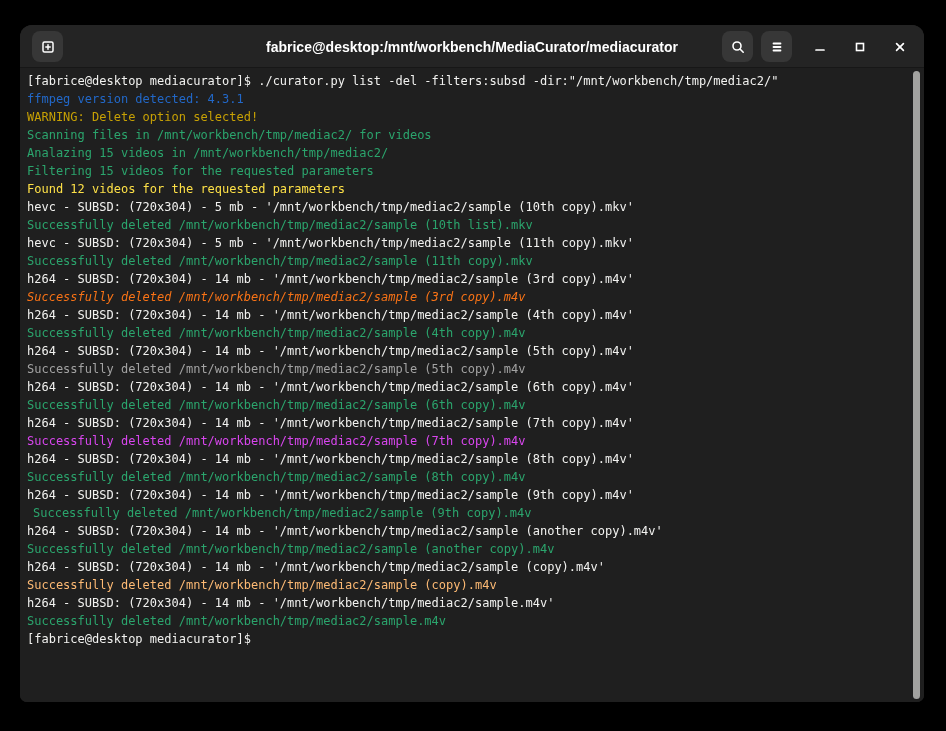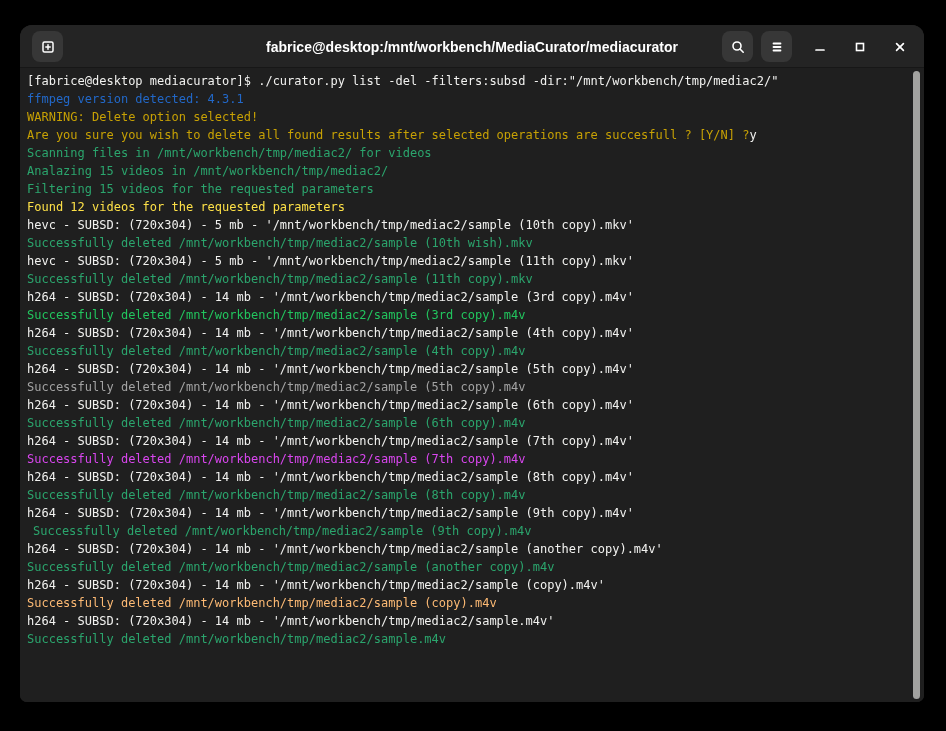--- a/index.html
+++ b/index.html
@@ -109,48 +109,48 @@
         </svg>
       </div>
     </div>
   </div>
 
   <div class="terminal">
     <div>
         <div class="tline"><span style="color: rgb(242, 242, 240);">[fabrice@desktop mediacurator]$ ./curator.py list -del -filters:subsd -dir:"/mnt/workbench/tmp/mediac2/"</span></div>
         <div class="tline"><span style="color: rgb(34, 104, 200);">ffmpeg version detected: 4.3.1</span></div>
         <div class="tline"><span style="color: rgb(199, 161, 4);">WARNING: Delete option selected!</span></div>
-        <div class="tline"><span style="color: rgb(199, 161, 4);">Are you sure you wish to delete all found results after selected operations are succesfull ? [Y/N] ?</span><span style="color: rgb(242, 242, 240);">y</span></div>
         <div class="tline"><span style="color: rgb(43, 165, 109);">Scanning files in /mnt/workbench/tmp/mediac2/ for videos</span></div>
         <div class="tline"><span style="color: rgb(43, 165, 109);">Analazing 15 videos in /mnt/workbench/tmp/mediac2/</span></div>
         <div class="tline"><span style="color: rgb(43, 165, 109);">Filtering 15 videos for the requested parameters</span></div>
         <div class="tline"><span style="color: #fde047;">Found 12 videos for the requested parameters</span></div>
         <div class="tline"><span style="color: rgb(242, 242, 240);">hevc - SUBSD: (720x304) - 5 mb - '/mnt/workbench/tmp/mediac2/sample (10th copy).mkv'</span></div>
-        <div class="tline"><span style="color: rgb(43, 165, 109);">Successfully deleted /mnt/workbench/tmp/mediac2/sample (10th wish).mkv</span></div>
+        <div class="tline"><span style="color: rgb(43, 165, 109);">Successfully deleted /mnt/workbench/tmp/mediac2/sample (10th list).mkv</span></div>
         <div class="tline"><span style="color: rgb(242, 242, 240);">hevc - SUBSD: (720x304) - 5 mb - '/mnt/workbench/tmp/mediac2/sample (11th copy).mkv'</span></div>
         <div class="tline"><span style="color: rgb(43, 165, 109);">Successfully deleted /mnt/workbench/tmp/mediac2/sample (11th copy).mkv</span></div>
         <div class="tline"><span style="color: rgb(242, 242, 240);">h264 - SUBSD: (720x304) - 14 mb - '/mnt/workbench/tmp/mediac2/sample (3rd copy).m4v'</span></div>
-        <div class="tline"><span style="color: #22c55e;">Successfully deleted /mnt/workbench/tmp/mediac2/sample (3rd copy).m4v</span></div>
+        <div class="tline"><span style="color: #f97316; font-style: italic;">Successfully deleted /mnt/workbench/tmp/mediac2/sample (3rd copy).m4v</span></div>
         <div class="tline"><span style="color: rgb(242, 242, 240);">h264 - SUBSD: (720x304) - 14 mb - '/mnt/workbench/tmp/mediac2/sample (4th copy).m4v'</span></div>
         <div class="tline"><span style="color: rgb(43, 165, 109);">Successfully deleted /mnt/workbench/tmp/mediac2/sample (4th copy).m4v</span></div>
         <div class="tline"><span style="color: rgb(242, 242, 240);">h264 - SUBSD: (720x304) - 14 mb - '/mnt/workbench/tmp/mediac2/sample (5th copy).m4v'</span></div>
         <div class="tline"><span style="color: #a3a3a3;">Successfully deleted /mnt/workbench/tmp/mediac2/sample (5th copy).m4v</span></div>
         <div class="tline"><span style="color: rgb(242, 242, 240);">h264 - SUBSD: (720x304) - 14 mb - '/mnt/workbench/tmp/mediac2/sample (6th copy).m4v'</span></div>
         <div class="tline"><span style="color: rgb(43, 165, 109);">Successfully deleted /mnt/workbench/tmp/mediac2/sample (6th copy).m4v</span></div>
         <div class="tline"><span style="color: rgb(242, 242, 240);">h264 - SUBSD: (720x304) - 14 mb - '/mnt/workbench/tmp/mediac2/sample (7th copy).m4v'</span></div>
         <div class="tline"><span style="color: #d946ef;">Successfully deleted /mnt/workbench/tmp/mediac2/sample (7th copy).m4v</span></div>
         <div class="tline"><span style="color: rgb(242, 242, 240);">h264 - SUBSD: (720x304) - 14 mb - '/mnt/workbench/tmp/mediac2/sample (8th copy).m4v'</span></div>
         <div class="tline"><span style="color: rgb(43, 165, 109);">Successfully deleted /mnt/workbench/tmp/mediac2/sample (8th copy).m4v</span></div>
         <div class="tline"><span style="color: rgb(242, 242, 240);">h264 - SUBSD: (720x304) - 14 mb - '/mnt/workbench/tmp/mediac2/sample (9th copy).m4v'</span></div>
         <div class="tline"><span style="color: rgb(43, 165, 109); margin-left: 6px;">Successfully deleted /mnt/workbench/tmp/mediac2/sample (9th copy).m4v</span></div>
         <div class="tline"><span style="color: rgb(242, 242, 240);">h264 - SUBSD: (720x304) - 14 mb - '/mnt/workbench/tmp/mediac2/sample (another copy).m4v'</span></div>
         <div class="tline"><span style="color: rgb(43, 165, 109);">Successfully deleted /mnt/workbench/tmp/mediac2/sample (another copy).m4v</span></div>
         <div class="tline"><span style="color: rgb(242, 242, 240);">h264 - SUBSD: (720x304) - 14 mb - '/mnt/workbench/tmp/mediac2/sample (copy).m4v'</span></div>
         <div class="tline"><span style="color: #fdba74;">Successfully deleted /mnt/workbench/tmp/mediac2/sample (copy).m4v</span></div>
         <div class="tline"><span style="color: rgb(242, 242, 240);">h264 - SUBSD: (720x304) - 14 mb - '/mnt/workbench/tmp/mediac2/sample.m4v'</span></div>
         <div class="tline"><span style="color: rgb(43, 165, 109);">Successfully deleted /mnt/workbench/tmp/mediac2/sample.m4v</span></div>
+        <div class="tline"><span style="color: rgb(242, 242, 240);">[fabrice@desktop mediacurator]$ </span></div>
       </div>
     <div class="scrollbar">
       <div class="scroll-thumb"></div>
     </div>
   </div>
 
 </div>
 
 </body></html>

